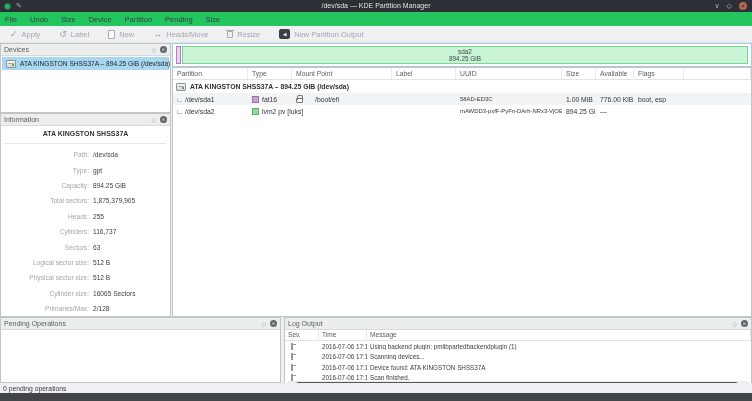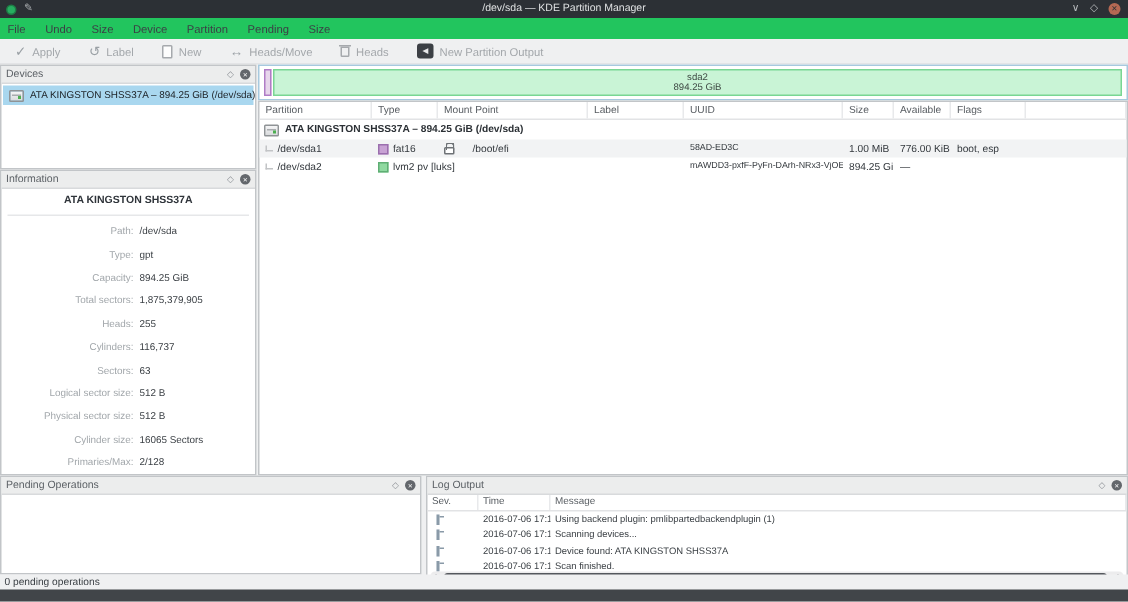--- a/index.html
+++ b/index.html
@@ -165,21 +165,21 @@
   <span class="tool-btn">
     <span class="icon-doc"></span>
     <span>New</span>
   </span>
   <span class="tool-btn">
     <span class="icon-resize">↔</span>
     <span>Heads/Move</span>
   </span>
   <span class="tool-btn">
     <span class="icon-trash"></span>
-    <span>Heads</span>
+    <span>Resize</span>
   </span>
   <span class="tool-btn">
     <span class="icon-npt">◀</span>
     <span>New Partition Output</span>
   </span>
 </div>
 
 <div class="abs panel devices-panel">
   <div class="panel-header">
     <span class="panel-title">Devices</span>

